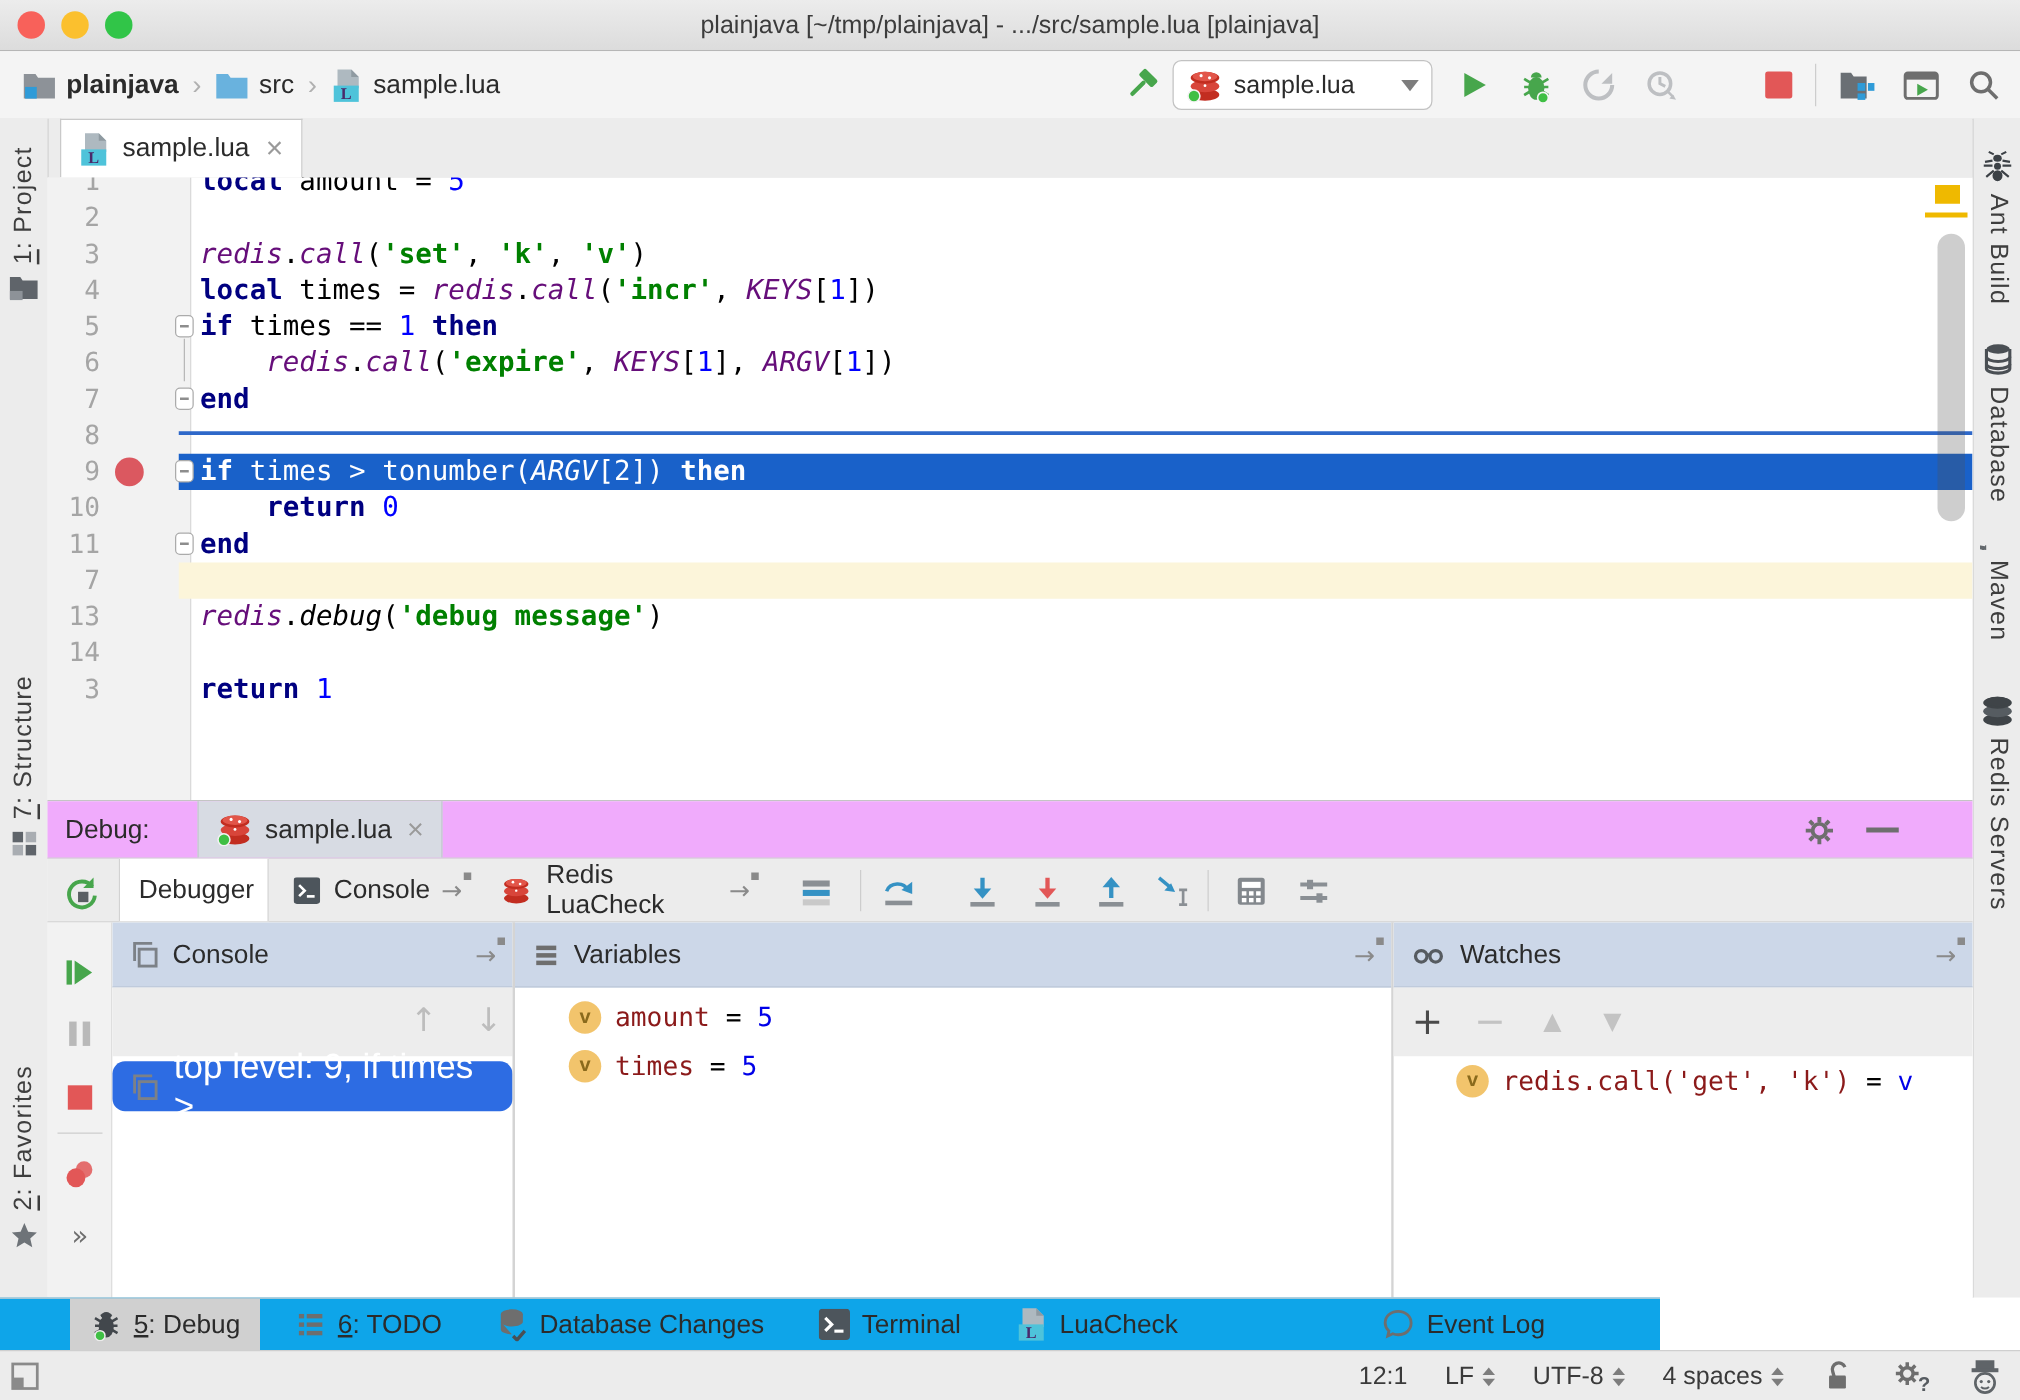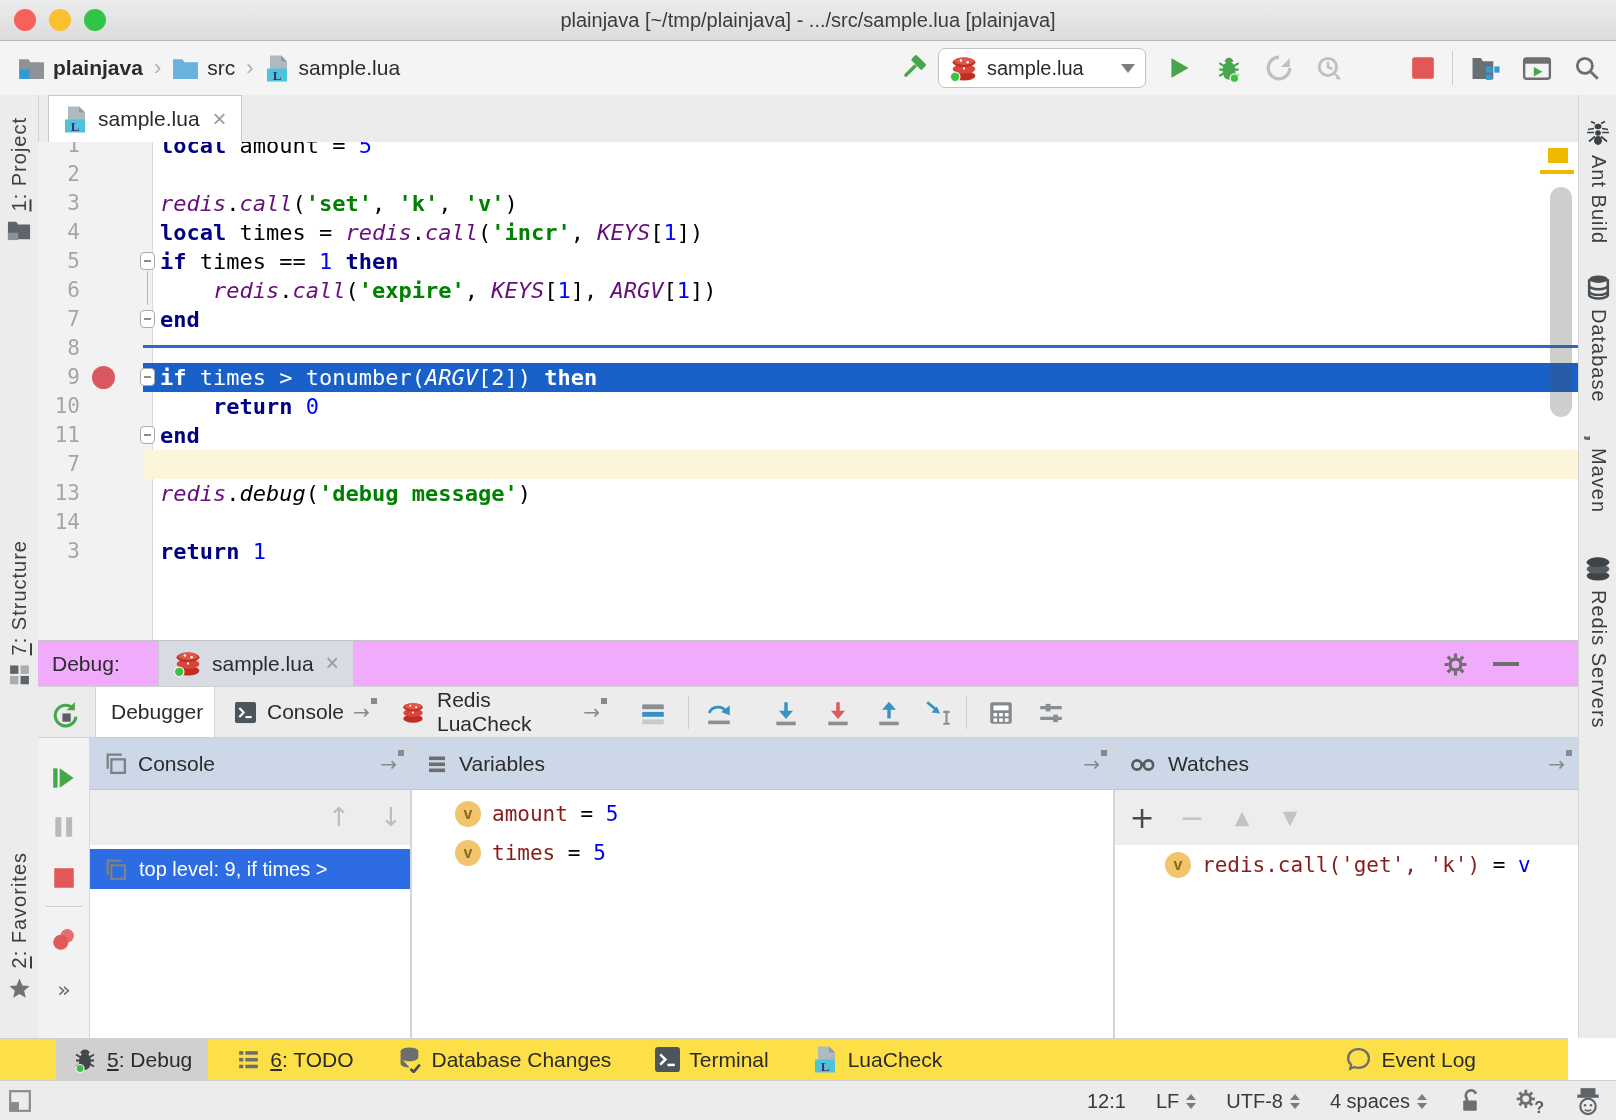--- a/index.html
+++ b/index.html
@@ -95,34 +95,34 @@
   .dbg-content{position:absolute;left:0;top:97px;width:100%;bottom:0;}
   .dbg-strip{position:absolute;left:0;top:0;width:52px;height:100%;background:#f2f2f2;border-right:1px solid #d8d8d8;box-sizing:border-box;}
   .stripbtn{position:absolute;left:11px;width:30px;height:30px;display:flex;align-items:center;justify-content:center;}
   .hsep{position:absolute;left:8px;width:36px;height:1px;background:#cdcdcd;}
   .panel{position:absolute;top:0;height:100%;background:#fff;}
   .phead{position:absolute;left:0;top:0;width:100%;height:52px;background:#ccd7e8;border-bottom:1px solid #bcc7d8;
          display:flex;align-items:center;gap:10px;padding:0 13px;box-sizing:border-box;font-size:21px;color:#2b2b2b;}
   .phead .ext{margin-left:auto;}
   .ptool{position:absolute;left:0;top:52px;width:100%;height:55px;background:#ededed;}
   .vsplit{position:absolute;top:0;height:100%;width:2px;background:#d4d4d4;}
-  .framerow{position:absolute;left:0;width:100%;height:40px;display:flex;align-items:center;gap:11px;padding:0 13px;box-sizing:border-box;font-size:20px;}
+  .framerow{position:absolute;left:0;width:100%;height:40px;display:flex;align-items:center;gap:11px;padding:0 13px;box-sizing:border-box;font-size:28px;border-radius:10px;}
   .framerow.selected{background:#2d6ce3;color:#fff;}
   .updown{position:absolute;top:12px;font-family:"DejaVu Sans",sans-serif;font-size:26px;color:#bdbdbd;}
   .vrow{position:absolute;display:flex;align-items:center;gap:11px;height:39px;font:21px "DejaVu Sans Mono",monospace;}
   .vbadge{width:26px;height:26px;border-radius:50%;background:#f2c46c;color:#8a6a1c;font:bold 16px "Liberation Sans",sans-serif;
           display:flex;align-items:center;justify-content:center;flex:none;}
   .vname{color:#8b1a1a;}
   .veq{color:#000;}
   .vval{color:#0000e8;}
   .wtool-ic{position:absolute;top:12px;width:30px;height:30px;display:flex;align-items:center;justify-content:center;
             font-family:"DejaVu Sans",sans-serif;}
 
   
-  #bottombar{position:absolute;left:0;top:1038px;width:1568px;height:42px;background:#fde047;border-top:1px solid #cfcfcf;
+  #bottombar{position:absolute;left:0;top:1038px;width:1328px;height:42px;background:#0ea5e9;border-top:1px solid #cfcfcf;
              display:flex;align-items:center;box-sizing:border-box;padding-left:56px;font-size:21px;color:#2b2b2b;}
   .btab{display:flex;align-items:center;gap:9px;height:42px;padding:0 16px;margin-right:12px;}
   .btab.active{background:#d0d0d0;}
   .btab u{text-decoration:underline;}
   #eventlog{margin-left:auto;margin-right:92px;display:flex;align-items:center;gap:9px;}
   #statusbar{position:absolute;left:0;top:1080px;width:1616px;height:40px;background:#ececec;border-top:1px solid #cfcfcf;
              box-sizing:border-box;font-size:20px;color:#3a3a3a;}
   #status-right{position:absolute;right:14px;top:0;height:40px;display:flex;align-items:center;gap:30px;}
   .spin{display:inline-flex;flex-direction:column;gap:3px;margin-left:7px;}
   .spin b,.spin i{width:0;height:0;border-left:5px solid transparent;border-right:5px solid transparent;display:block;}

